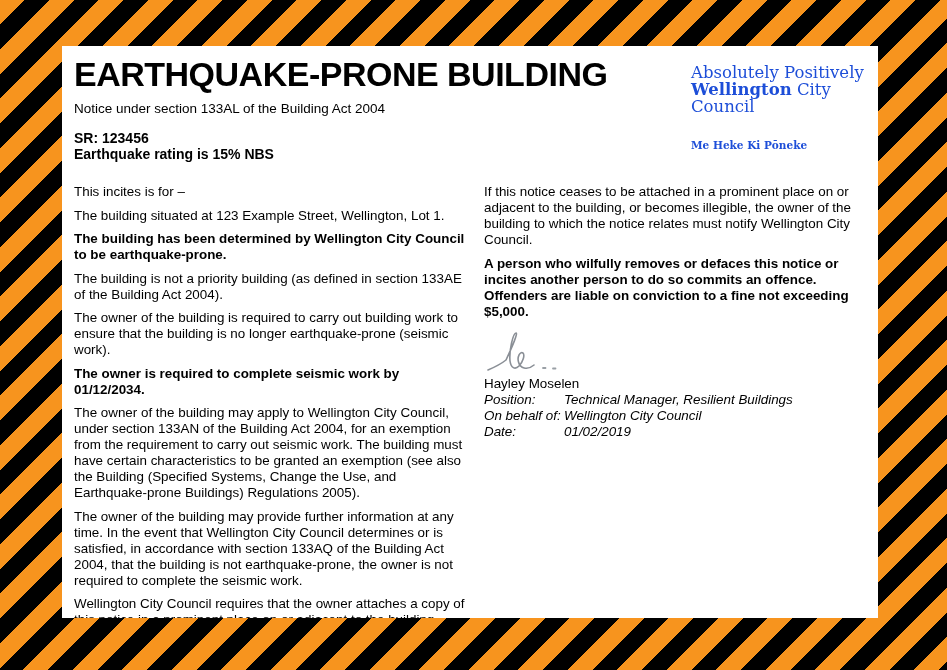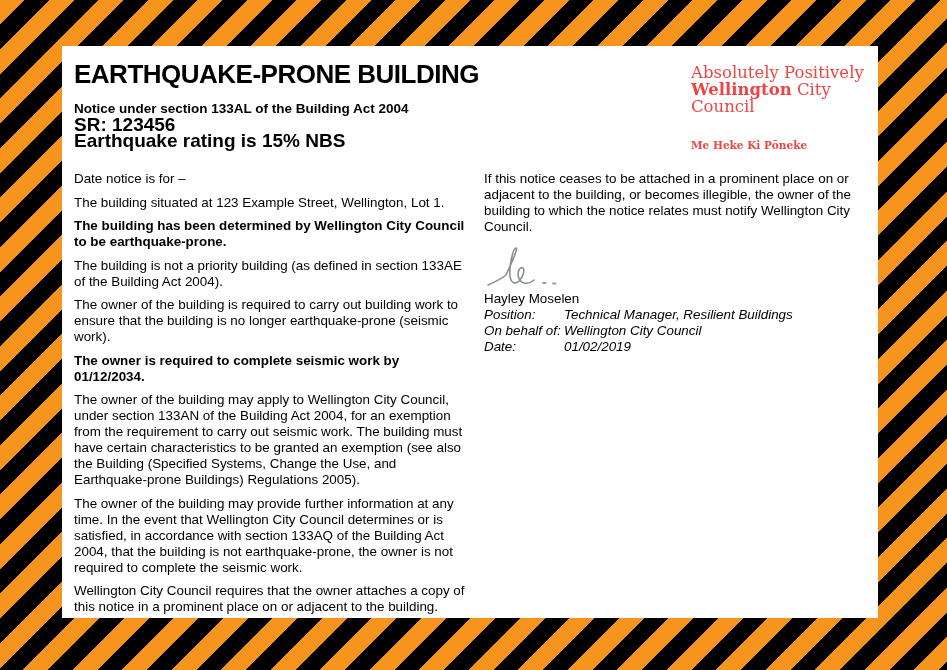--- a/index.html
+++ b/index.html
@@ -7,28 +7,28 @@
     position:relative;width:947px;height:670px;overflow:hidden;
     background:repeating-linear-gradient(135deg,#f7941e 0 17.5px,#000 17.5px 35px);
     font-family:"Liberation Sans",sans-serif;
   }
   .sheet{
     position:absolute;left:62px;top:46px;width:816px;height:572px;
     background:#ffffff;box-sizing:border-box;padding:10px 12px;overflow:hidden;
   }
   .hdr{position:relative;}
   .title{
-    margin:0;font-size:26px;line-height:36px;font-weight:bold;color:#000;
+    margin:0;font-size:34px;line-height:36px;font-weight:bold;color:#000;
     letter-spacing:-0.5px;white-space:nowrap;
   }
-  .subtitle{margin:9px 0 0 0;font-size:13.5px;line-height:16px;font-weight:bold;color:#000;}
-  .meta{font-size:19px;line-height:16px;font-weight:bold;color:#000;}
+  .subtitle{margin:9px 0 0 0;font-size:13.5px;line-height:16px;font-weight:normal;color:#000;}
+  .meta{margin-top:13px;font-size:14px;line-height:16px;font-weight:bold;color:#000;}
   .logo{
     position:absolute;left:617px;top:8px;width:190px;
-    font-family:"DejaVu Serif",serif;color:#ef4444;
+    font-family:"DejaVu Serif",serif;color:#1d4ed8;
   }
   .logo-l1{font-size:16.5px;line-height:17px;font-weight:500;}
   .logo-l2{font-size:16.5px;line-height:17px;}
   .logo-l2 .b{font-weight:bold;}
   .logo-l3{font-size:10.5px;line-height:12px;font-weight:bold;margin-top:24px;}
   .columns{display:flex;margin-top:22px;gap:12px;}
   .col{font-size:13.4px;line-height:16px;color:#000;}
   .col.left{width:398px;}
   .col.right{width:382px;}
   .col p{margin:0 0 7.5px 0;}
@@ -57,33 +57,34 @@
       <div class="logo">
         <div class="logo-l1">Absolutely Positively</div>
         <div class="logo-l2"><span class="b">Wellington</span><span> City Council</span></div>
         <div class="logo-l3">Me Heke Ki Pōneke</div>
       </div>
     </div>
 
     <div class="columns">
 
       <div class="col left">
-        <p>Date notice is for –</p>
+        <p>This incites is for –</p>
         <p>The building situated at 123 Example Street, Wellington, Lot 1.</p>
         <p class="bold">The building has been determined by Wellington City Council to be earthquake-prone.</p>
         <p>The building is not a priority building (as defined in section 133AE of the Building Act 2004).</p>
         <p>The owner of the building is required to carry out building work to ensure that the building is no longer earthquake-prone (seismic work).</p>
         <p class="bold">The owner is required to complete seismic work by 01/12/2034.</p>
         <p>The owner of the building may apply to Wellington City Council, under section 133AN of the Building Act 2004, for an exemption from the requirement to carry out seismic work. The building must have certain characteristics to be granted an exemption (see also the Building (Specified Systems, Change the Use, and Earthquake-prone Buildings) Regulations 2005).</p>
         <p>The owner of the building may provide further information at any time. In the event that Wellington City Council determines or is satisfied, in accordance with section 133AQ of the Building Act 2004, that the building is not earthquake-prone, the owner is not required to complete the seismic work.</p>
         <p>Wellington City Council requires that the owner attaches a copy of this notice in a prominent place on or adjacent to the building.</p>
       </div>
 
       <div class="col right">
         <p>If this notice ceases to be attached in a prominent place on or adjacent to the building, or becomes illegible, the owner of the building to which the notice relates must notify Wellington City Council.</p>
+        <p class="bold">A person who wilfully removes or defaces this notice or incites another person to do so commits an offence. Offenders are liable on conviction to a fine not exceeding $5,000.</p>
 
         <div class="sig-block">
           <svg class="sig-svg" width="88" height="46" viewBox="0 0 88 46" aria-hidden="true">
             <path d="M2 40 C9 37, 15 34, 20 30 C27 15, 32 3, 30 3 C27 3, 23 21, 24 31 C25 38, 29 40, 33 36 C37 32, 39 25, 37 23 C34 21, 31 27, 32.5 32 C34 38, 41 41, 48 35" fill="none" stroke="#8a8f96" stroke-width="1.6" stroke-linecap="round"></path>
             <path d="M57 38 l2.5 0 M67 38.5 l2.5 0" fill="none" stroke="#9aa0a6" stroke-width="1.8" stroke-linecap="round"></path>
           </svg>
           <div class="sig-name">Hayley Moselen</div>
           <div class="sig-row">
             <span class="lbl">Position:</span>
             <span class="val">Technical Manager, Resilient Buildings</span>

